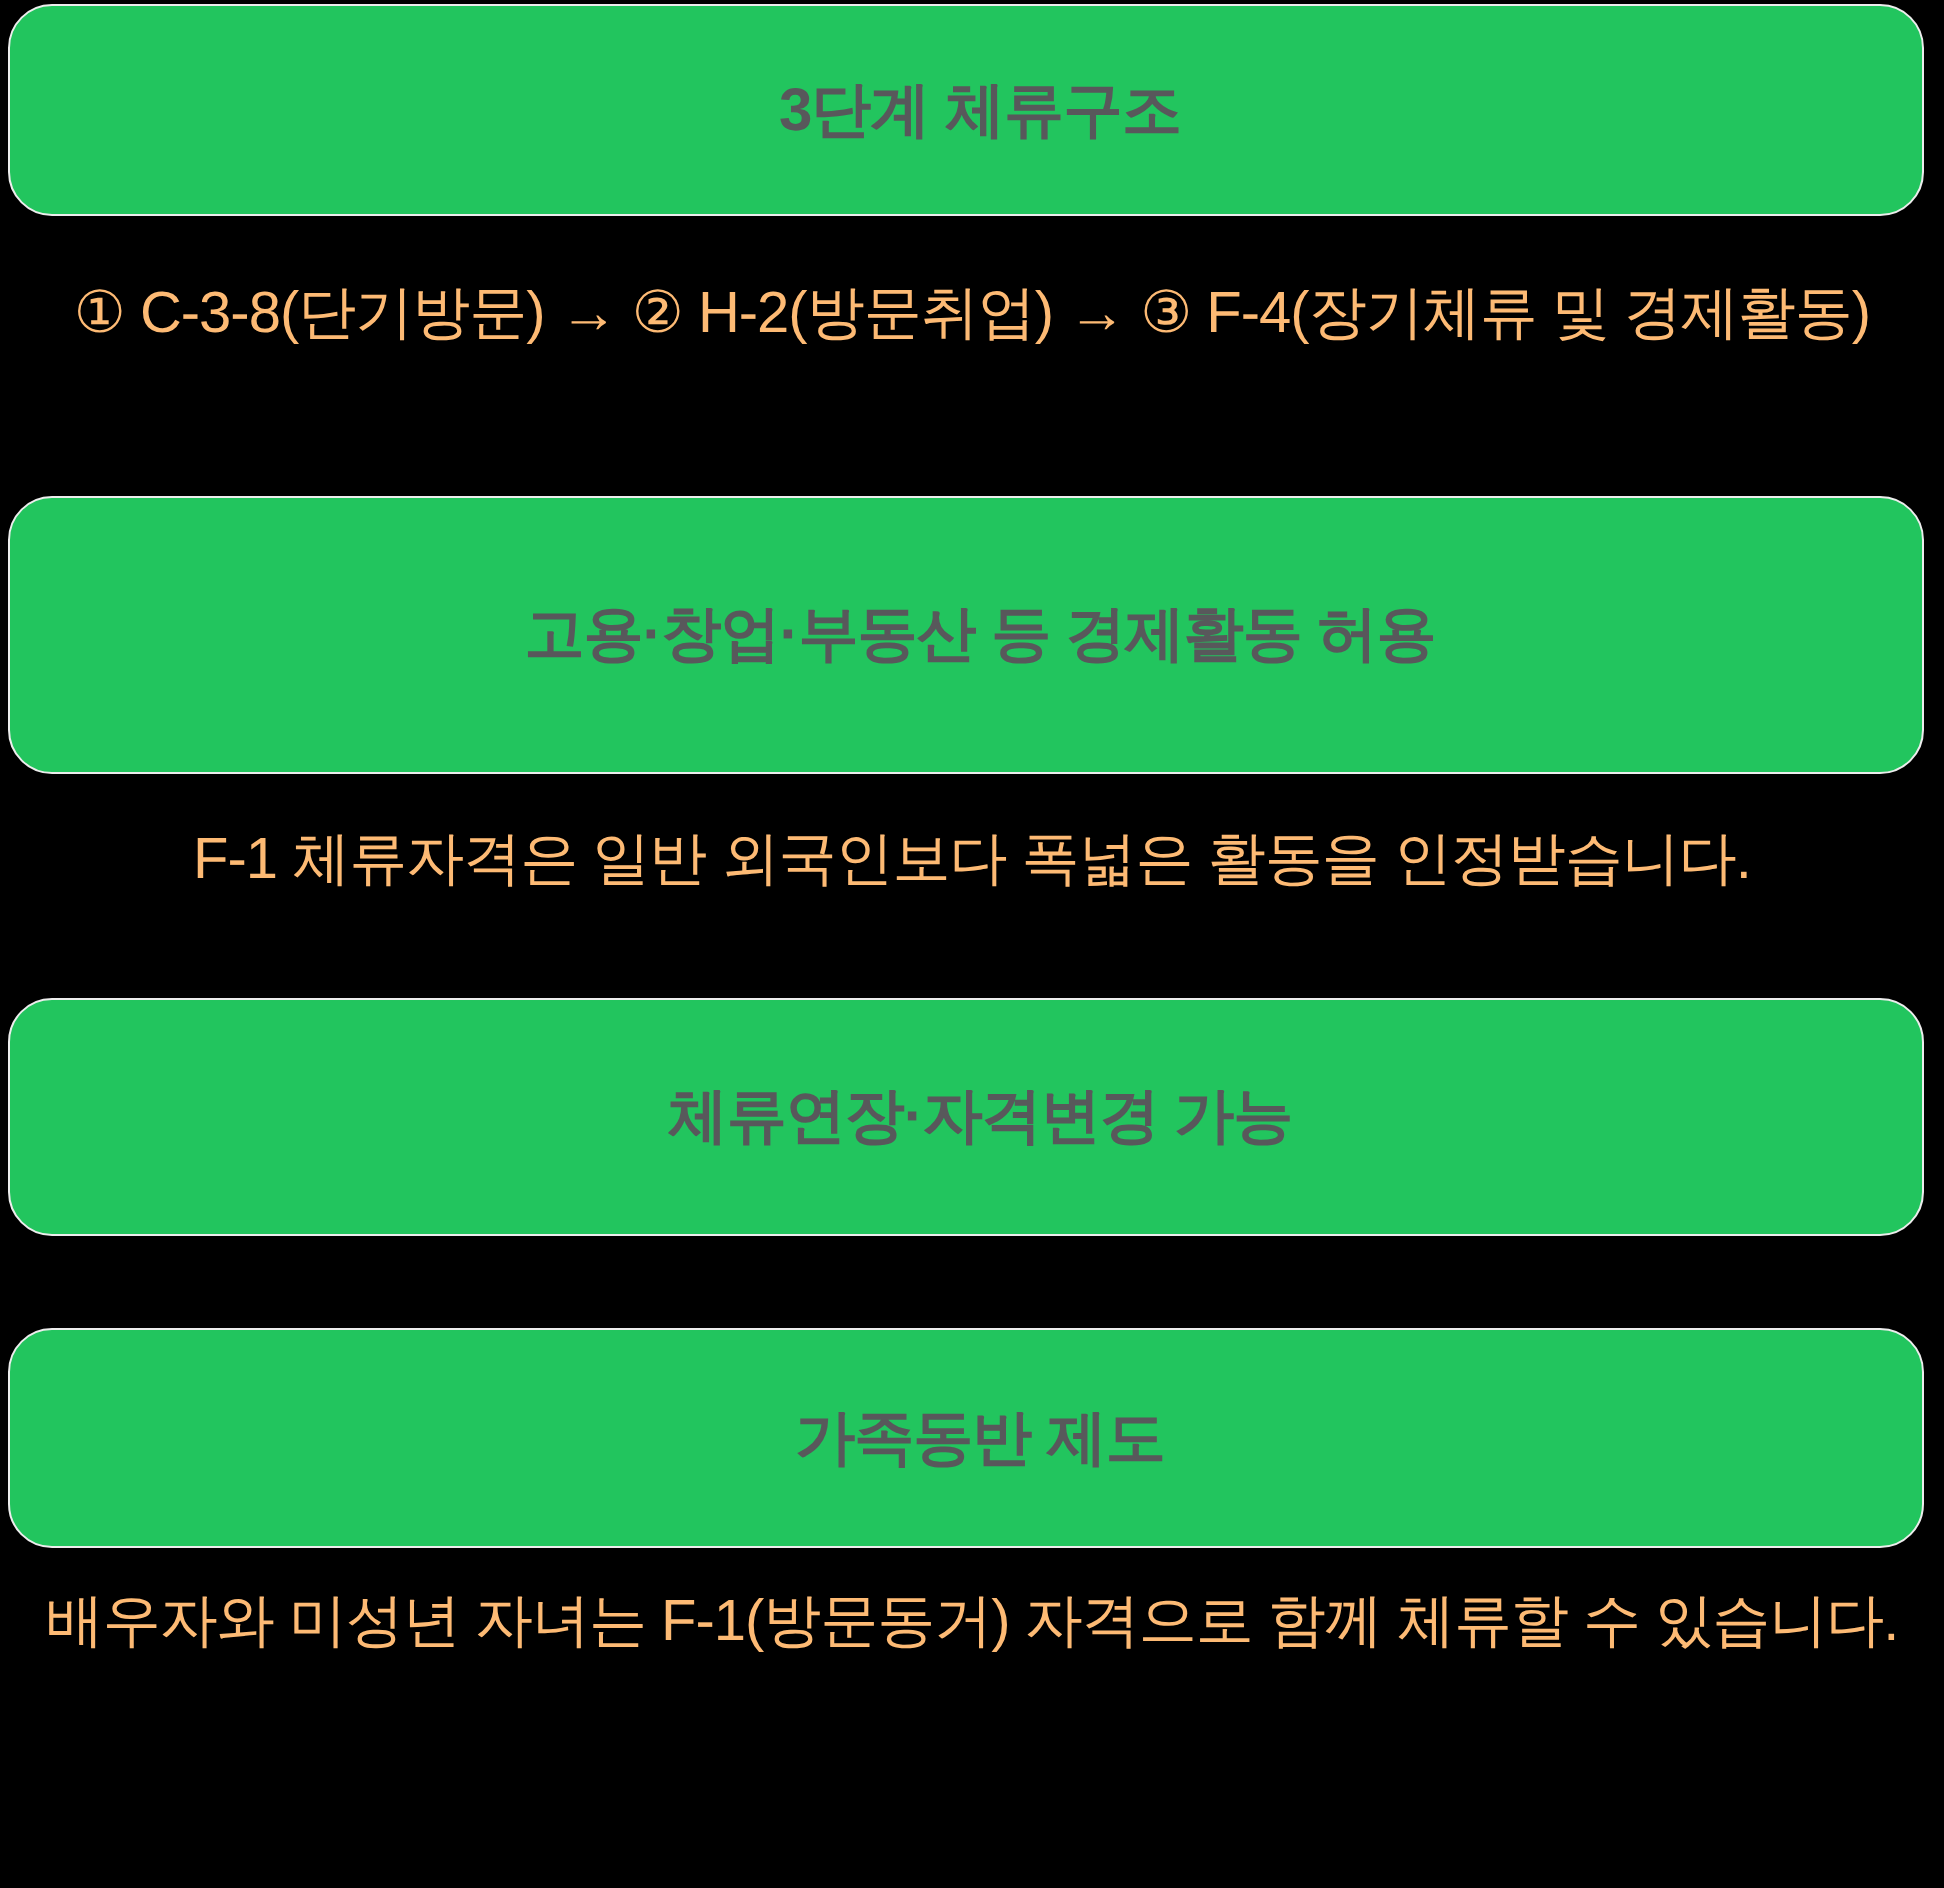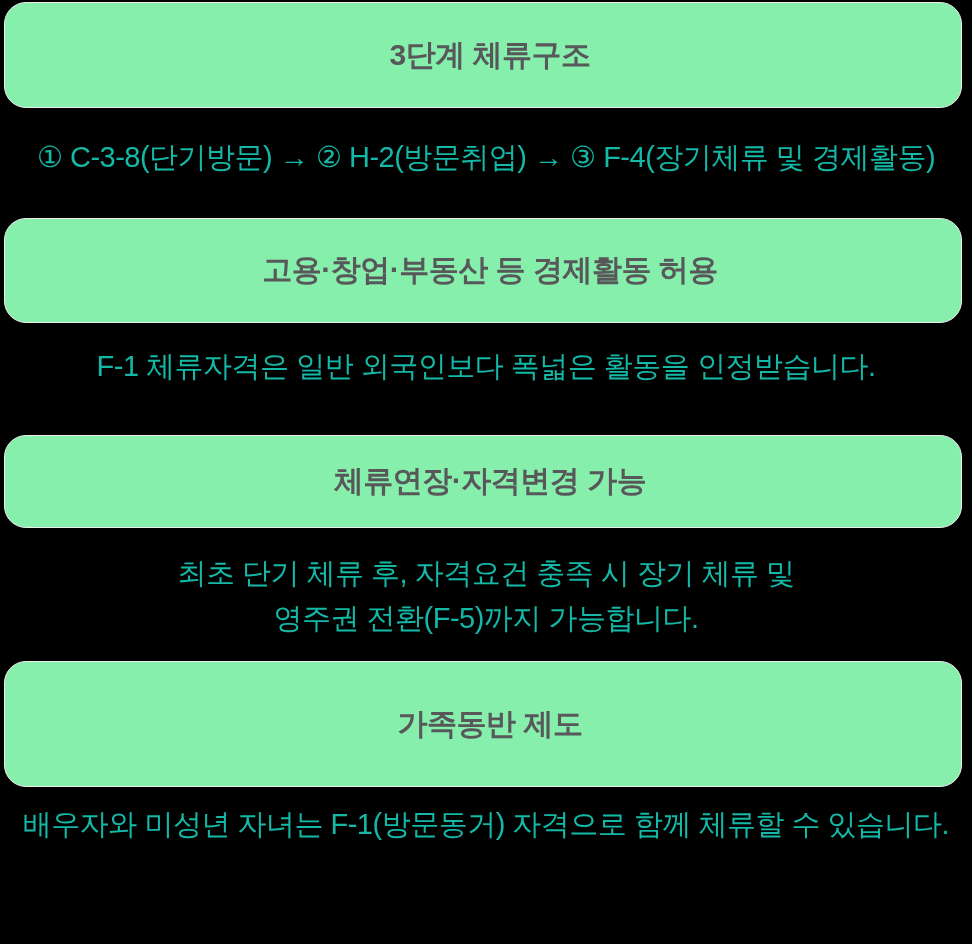--- a/index.html
+++ b/index.html
@@ -9,54 +9,54 @@
   body {
     width: 972px;
     height: 944px;
     background: #000000;
     overflow: hidden;
     font-family: "Liberation Sans", sans-serif;
   }
   .card {
     margin-left: 4px;
     margin-right: 10px;
-    background: #86efac;
+    background: #22c55e;
     border: 1px solid #ededed;
     border-radius: 22px;
     box-sizing: border-box;
     display: flex;
     align-items: center;
     justify-content: center;
     padding-left: 14px;
   }
   .card-title {
     font-size: 30px;
     font-weight: 700;
     color: #58585b;
     letter-spacing: -0.5px;
     text-align: center;
   }
   .body-text {
     text-align: center;
-    color: #14b8a6;
+    color: #fdba74;
     font-size: 29px;
     font-weight: 500;
     line-height: 45px;
     letter-spacing: -0.5px;
   }
   .body-line {
     white-space: nowrap;
   }
   #card1 { margin-top: 2px;  height: 106px; }
   #body1 { margin-top: 27px; }
-  #card2 { margin-top: 38px; height: 105px; }
+  #card2 { margin-top: 68px; height: 139px; }
   #body2 { margin-top: 21px; }
-  #card3 { margin-top: 46px; height: 93px; }
+  #card3 { margin-top: 46px; height: 119px; }
   #body3 { margin-top: 23px; }
-  #card4 { margin-top: 20px; height: 126px; }
+  #card4 { margin-top: 46px; height: 110px; }
   #body4 { margin-top: 15px; }
 </style>
 </head>
 <body>
 
 <div>
   <div class="card" id="card1">
     <div class="card-title">3단계 체류구조</div>
   </div>
   <div class="body-text" id="body1">
@@ -70,24 +70,20 @@
   </div>
   <div class="body-text" id="body2">
     <div class="body-line">F-1 체류자격은 일반 외국인보다 폭넓은 활동을 인정받습니다.</div>
   </div>
 </div>
 
 <div>
   <div class="card" id="card3">
     <div class="card-title">체류연장·자격변경 가능</div>
   </div>
-  <div class="body-text" id="body3">
-    <div class="body-line">최초 단기 체류 후, 자격요건 충족 시 장기 체류 및</div>
-    <div class="body-line">영주권 전환(F-5)까지 가능합니다.</div>
-  </div>
 </div>
 
 <div>
   <div class="card" id="card4">
     <div class="card-title">가족동반 제도</div>
   </div>
   <div class="body-text" id="body4">
     <div class="body-line">배우자와 미성년 자녀는 F-1(방문동거) 자격으로 함께 체류할 수 있습니다.</div>
   </div>
 </div>

